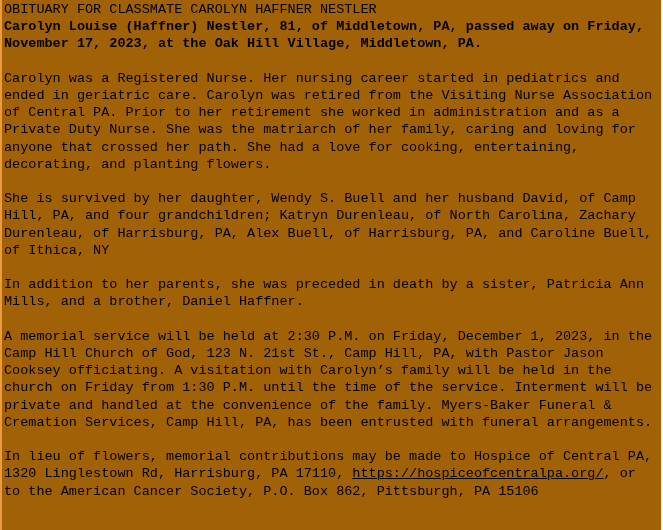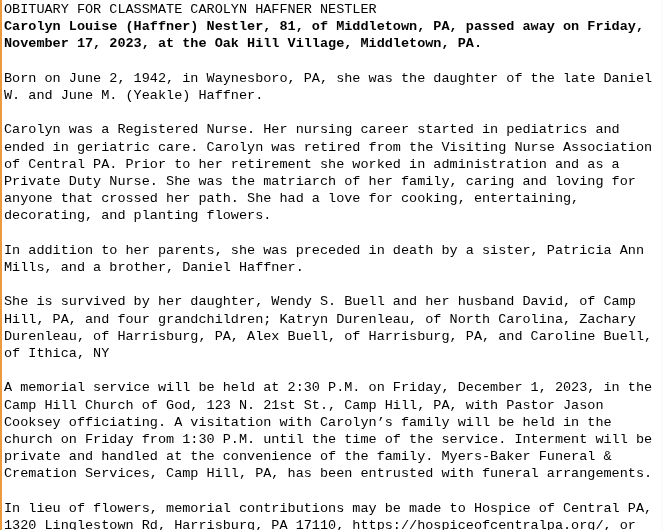--- a/index.html
+++ b/index.html
@@ -4,21 +4,21 @@
 <style>
   html, body {
     margin: 0;
     padding: 0;
     background: #E7E7F8;
   }
   .page {
     position: relative;
     width: 663px;
     height: 530px;
-    background: #ffffff;
+    background: #a16207;
     overflow: hidden;
     font-family: "Liberation Mono", "DejaVu Sans Mono", monospace;
   }
   .accent-left {
     position: absolute;
     left: 0;
     top: 0;
     width: 2px;
     height: 530px;
     background: #EC9A3E;
@@ -63,37 +63,35 @@
 <div class="page">
   <div class="accent-left"></div>
   <div class="edge-right"></div>
 
   <div class="doc">
     <div class="title-line">OBITUARY FOR CLASSMATE CAROLYN HAFFNER NESTLER</div>
 
     <div class="para attached">Carolyn Louise (Haffner) Nestler, 81, of Middletown, PA, passed away on Friday,
 November 17, 2023, at the Oak Hill Village, Middletown, PA.</div>
 
-    <div class="para">Born on June 2, 1942, in Waynesboro, PA, she was the daughter of the late Daniel
-W. and June M. (Yeakle) Haffner.</div>
 
     <div class="para">Carolyn was a Registered Nurse. Her nursing career started in pediatrics and
 ended in geriatric care. Carolyn was retired from the Visiting Nurse Association
 of Central PA. Prior to her retirement she worked in administration and as a
 Private Duty Nurse. She was the matriarch of her family, caring and loving for
 anyone that crossed her path. She had a love for cooking, entertaining,
 decorating, and planting flowers.</div>
 
-    <div class="para">In addition to her parents, she was preceded in death by a sister, Patricia Ann
-Mills, and a brother, Daniel Haffner.</div>
-
     <div class="para">She is survived by her daughter, Wendy S. Buell and her husband David, of Camp
 Hill, PA, and four grandchildren; Katryn Durenleau, of North Carolina, Zachary
 Durenleau, of Harrisburg, PA, Alex Buell, of Harrisburg, PA, and Caroline Buell,
 of Ithica, NY</div>
+
+    <div class="para">In addition to her parents, she was preceded in death by a sister, Patricia Ann
+Mills, and a brother, Daniel Haffner.</div>
 
     <div class="para">A memorial service will be held at 2:30 P.M. on Friday, December 1, 2023, in the
 Camp Hill Church of God, 123 N. 21st St., Camp Hill, PA, with Pastor Jason
 Cooksey officiating. A visitation with Carolyn’s family will be held in the
 church on Friday from 1:30 P.M. until the time of the service. Interment will be
 private and handled at the convenience of the family. Myers-Baker Funeral &amp;
 Cremation Services, Camp Hill, PA, has been entrusted with funeral arrangements.</div>
 
     <div class="para"><span>In lieu of flowers, memorial contributions may be made to Hospice of Central PA,
 1320 Linglestown Rd, Harrisburg, PA 17110, </span><a class="doc-link">https://hospiceofcentralpa.org/</a><span>, or

